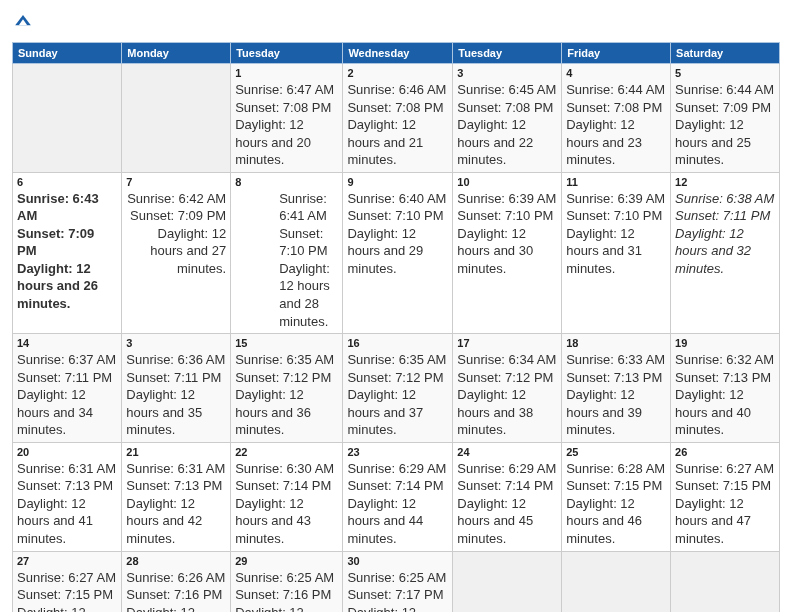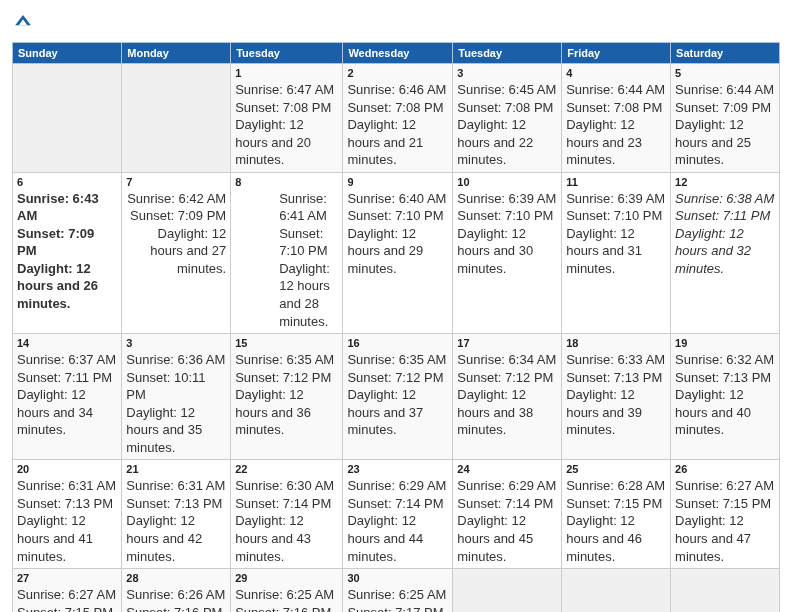--- a/index.html
+++ b/index.html
@@ -210,21 +210,21 @@
         <tr>
           <td>
             <div class="day-num">14</div>
             <div class="day-info" style="white-space: pre-line;">Sunrise: 6:37 AM
 Sunset: 7:11 PM
 Daylight: 12 hours and 34 minutes.</div>
           </td>
           <td>
             <div class="day-num">3</div>
             <div class="day-info" style="white-space: pre-line;">Sunrise: 6:36 AM
-Sunset: 10:11 PM
+Sunset: 7:11 PM
 Daylight: 12 hours and 35 minutes.</div>
           </td>
           <td>
             <div class="day-num">15</div>
             <div class="day-info" style="white-space: pre-line;">Sunrise: 6:35 AM
 Sunset: 7:12 PM
 Daylight: 12 hours and 36 minutes.</div>
           </td>
           <td>
             <div class="day-num">16</div>

